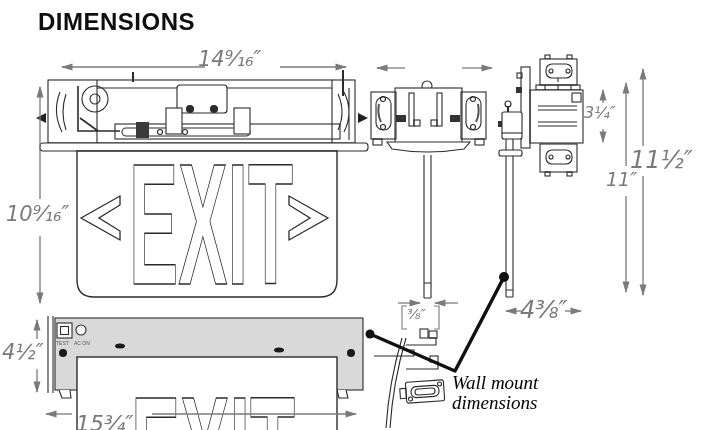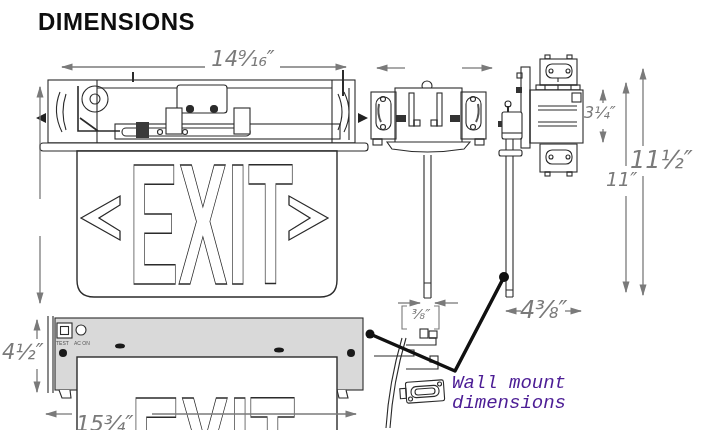--- a/index.html
+++ b/index.html
@@ -1,20 +1,20 @@
 <!DOCTYPE html>
 <html><head>
 <meta charset="utf-8">
 <style>
   html,body{margin:0;padding:0;background:#fff}
   .stage{position:relative;width:727px;height:430px;background:#fff;overflow:hidden;font-family:"Liberation Sans",sans-serif}
   .stage svg{position:absolute;left:0;top:0}
-  .dim{position:absolute;font-family:"DejaVu Sans",sans-serif;font-style:italic;color:#7a7a7a;text-align:center;white-space:nowrap;line-height:1}
+  .dim{position:absolute;font-family:"DejaVu Sans",sans-serif;font-style:italic;color:#7a7a7a;white-space:nowrap;line-height:1}
   .title{position:absolute;left:38px;top:8px;font-family:"Liberation Sans",sans-serif;font-weight:bold;color:#0e0e0e;font-size:24px;letter-spacing:.5px}
-  .callout{position:absolute;left:452px;top:373px;font-family:Liberation Mono, monospace;font-style:italic;color:#4c1d95;font-size:19px;line-height:20px}
+  .callout{position:absolute;left:452px;top:373px;font-family:Liberation Serif, serif;font-style:italic;color:#000000;font-size:19px;line-height:20px}
   .tiny{position:absolute;font-family:"Liberation Sans",sans-serif;color:#555;font-size:5px;line-height:1}
 </style>
 </head>
 <body>
 
 <div class="stage">
 
   <svg width="727" height="430" viewBox="0 0 727 430">
     <defs>
       <marker id="ah" viewBox="0 0 10 8" refX="9" refY="4" markerWidth="9" markerHeight="7.2" orient="auto">
@@ -190,20 +190,21 @@
       <path d="M37,339 V320" marker-end="url(#ah)"></path>
       <path d="M37,369 V392" marker-end="url(#ah)"></path>
       <path d="M72,414 H46" marker-end="url(#ah)"></path>
       <path d="M152,414 H356" marker-end="url(#ah)"></path>
     </g>
   </svg>
 
   <div class="title">DIMENSIONS</div>
 
   <div class="dim" style="left:198px;top:49px;width:90px;font-size:21px">14⁹⁄₁₆″</div>
+  <div class="dim" style="left:6px;top:204px;width:70px;font-size:21px">10⁹⁄₁₆″</div>
   <div class="dim" style="left:584px;top:105px;font-size:16px">3¼″</div>
   <div class="dim" style="left:630px;top:148px;font-size:24px">11½″</div>
   <div class="dim" style="left:606px;top:170px;font-size:19px">11″</div>
   <div class="dim" style="left:407px;top:307px;width:28px;font-size:14px">⅜″</div>
   <div class="dim" style="left:520px;top:298px;width:46px;font-size:24px">4⅜″</div>
   <div class="dim" style="left:2px;top:342px;font-size:21px">4½″</div>
   <div class="dim" style="left:76px;top:413px;font-size:22px">15¾″</div>
 
   <div class="callout">
     <div>Wall mount</div>

